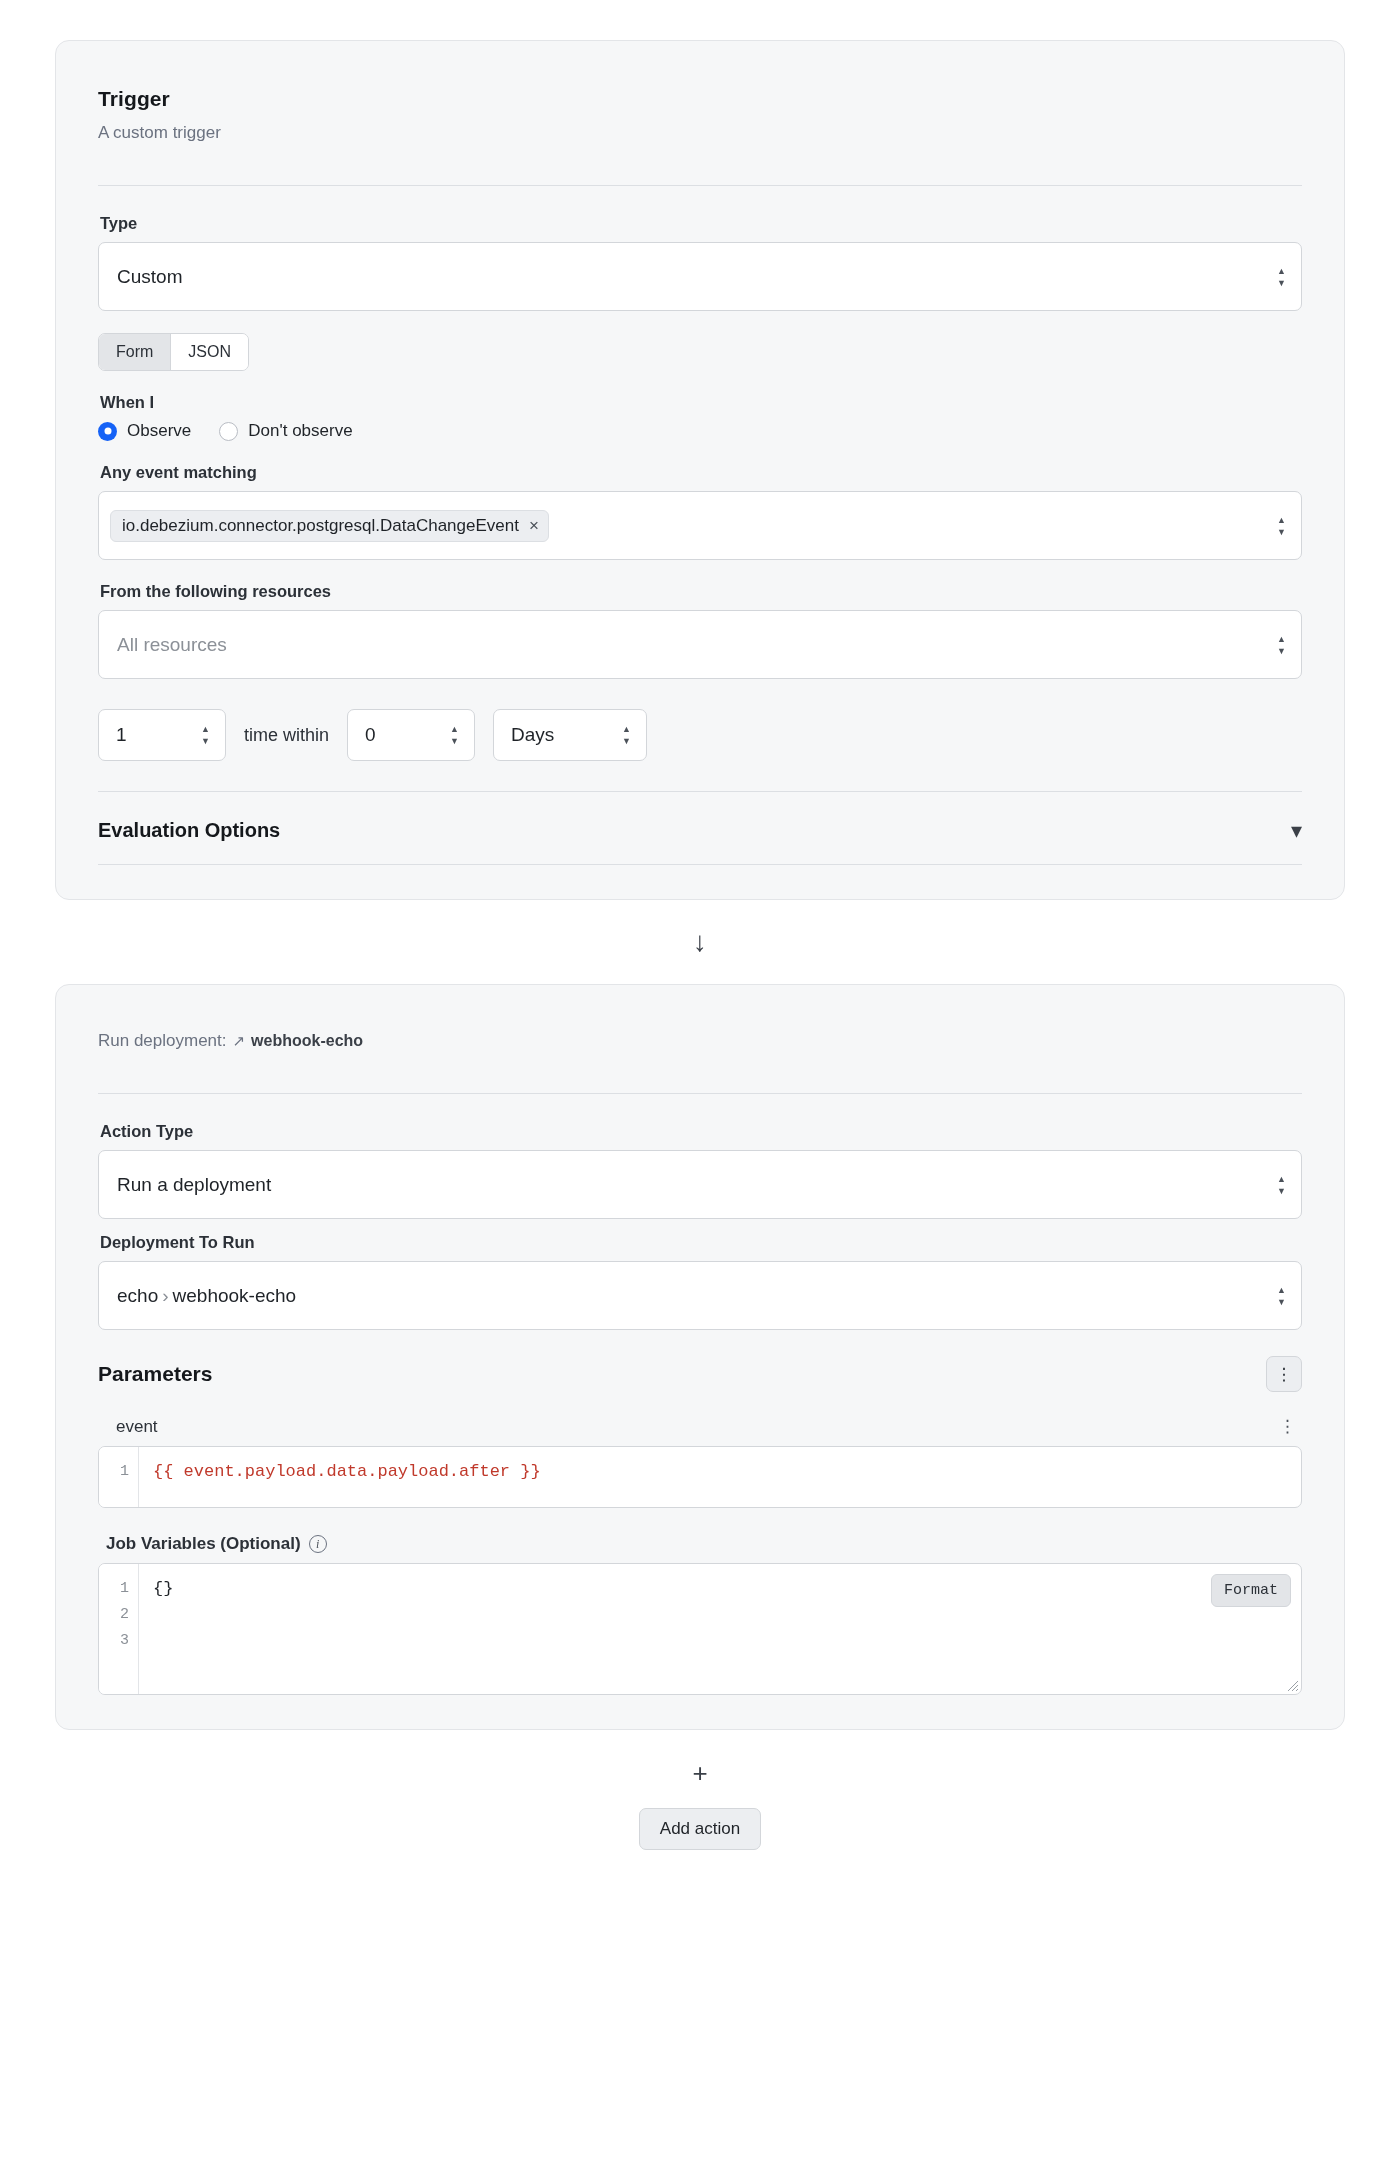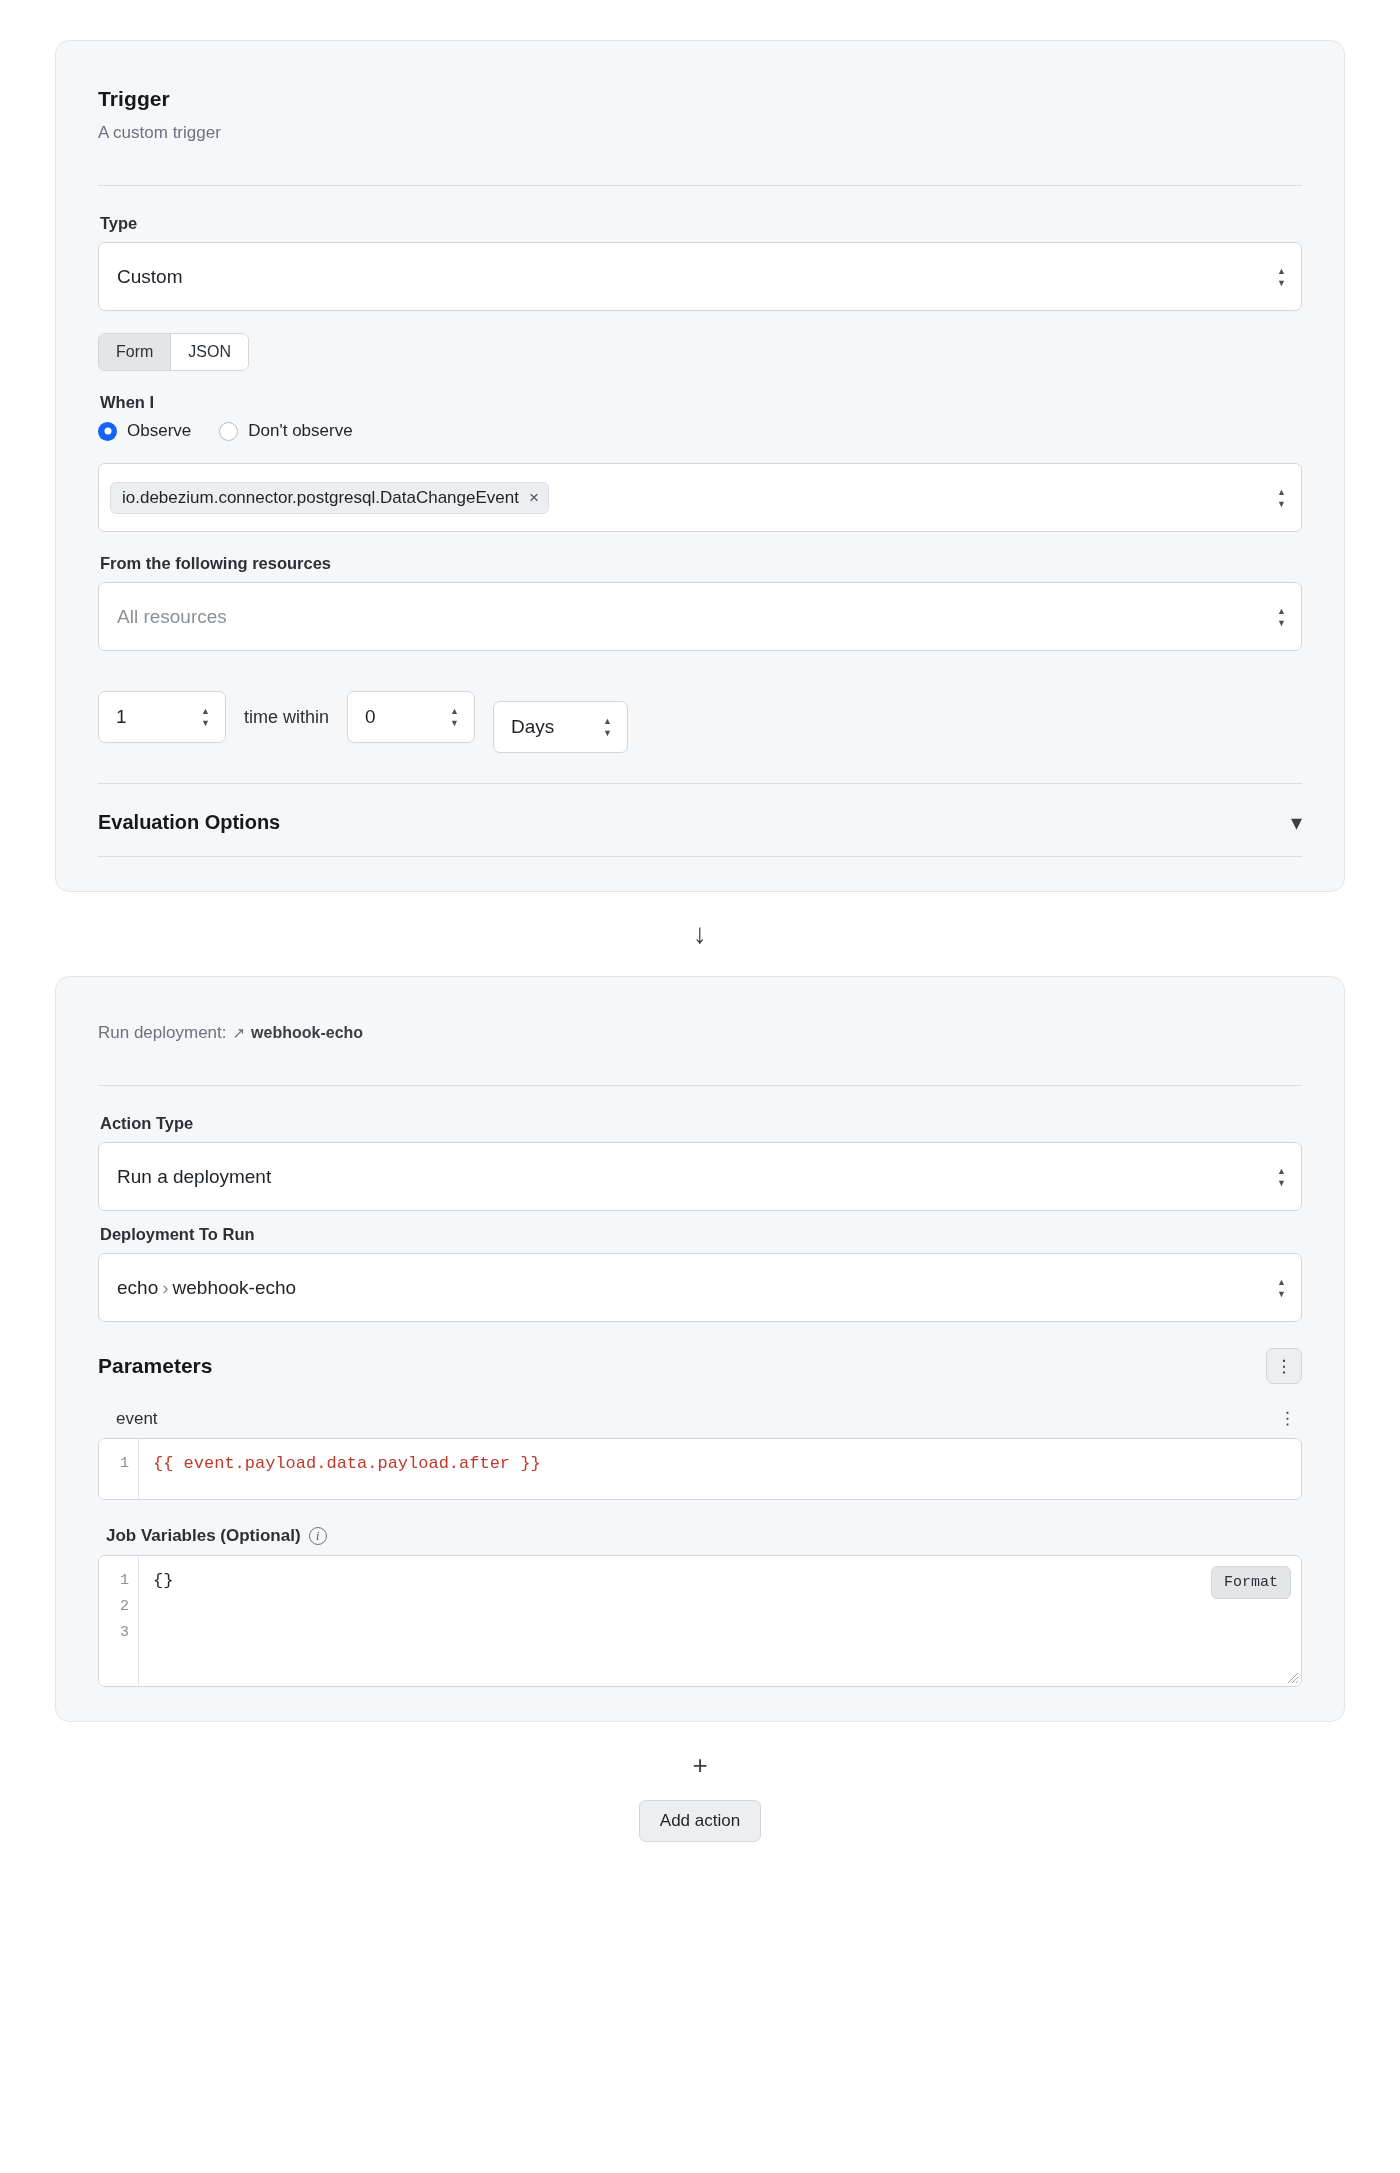--- a/index.html
+++ b/index.html
@@ -177,21 +177,21 @@
     width: 128px;
     height: 52px;
     background: #ffffff;
     border: 1px solid #d3d6da;
     border-radius: 7px;
     display: flex;
     align-items: center;
     padding: 0 36px 0 17px;
     font-size: 19px;
   }
-  .num-box.wide { width: 135px; margin-top: 20px; }
+  .num-box.wide { width: 154px; }
   .num-label { font-size: 18px; color: #2c3138; }
 
   
   .eval-sep {
     height: 1px;
     background: #dcdfe3;
     margin-top: 30px;
   }
   .eval-row {
     display: flex;
@@ -394,20 +394,21 @@
           <span class="radio checked"></span>
           <span>Observe</span>
         </div>
         <div class="radio-item">
           <span class="radio"></span>
           <span>Don't observe</span>
         </div>
       </div>
 
       <div class="gap-22"></div>
+      <div class="field-label">Any event matching</div>
       <div class="select with-chip">
         <span class="chip">
           <span>io.debezium.connector.postgresql.DataChangeEvent</span>
           <span class="x">×</span>
         </span>
         <span class="spinner-arrows">
           <span>▲</span>
             <span>▼</span>
         </span>
       </div>

